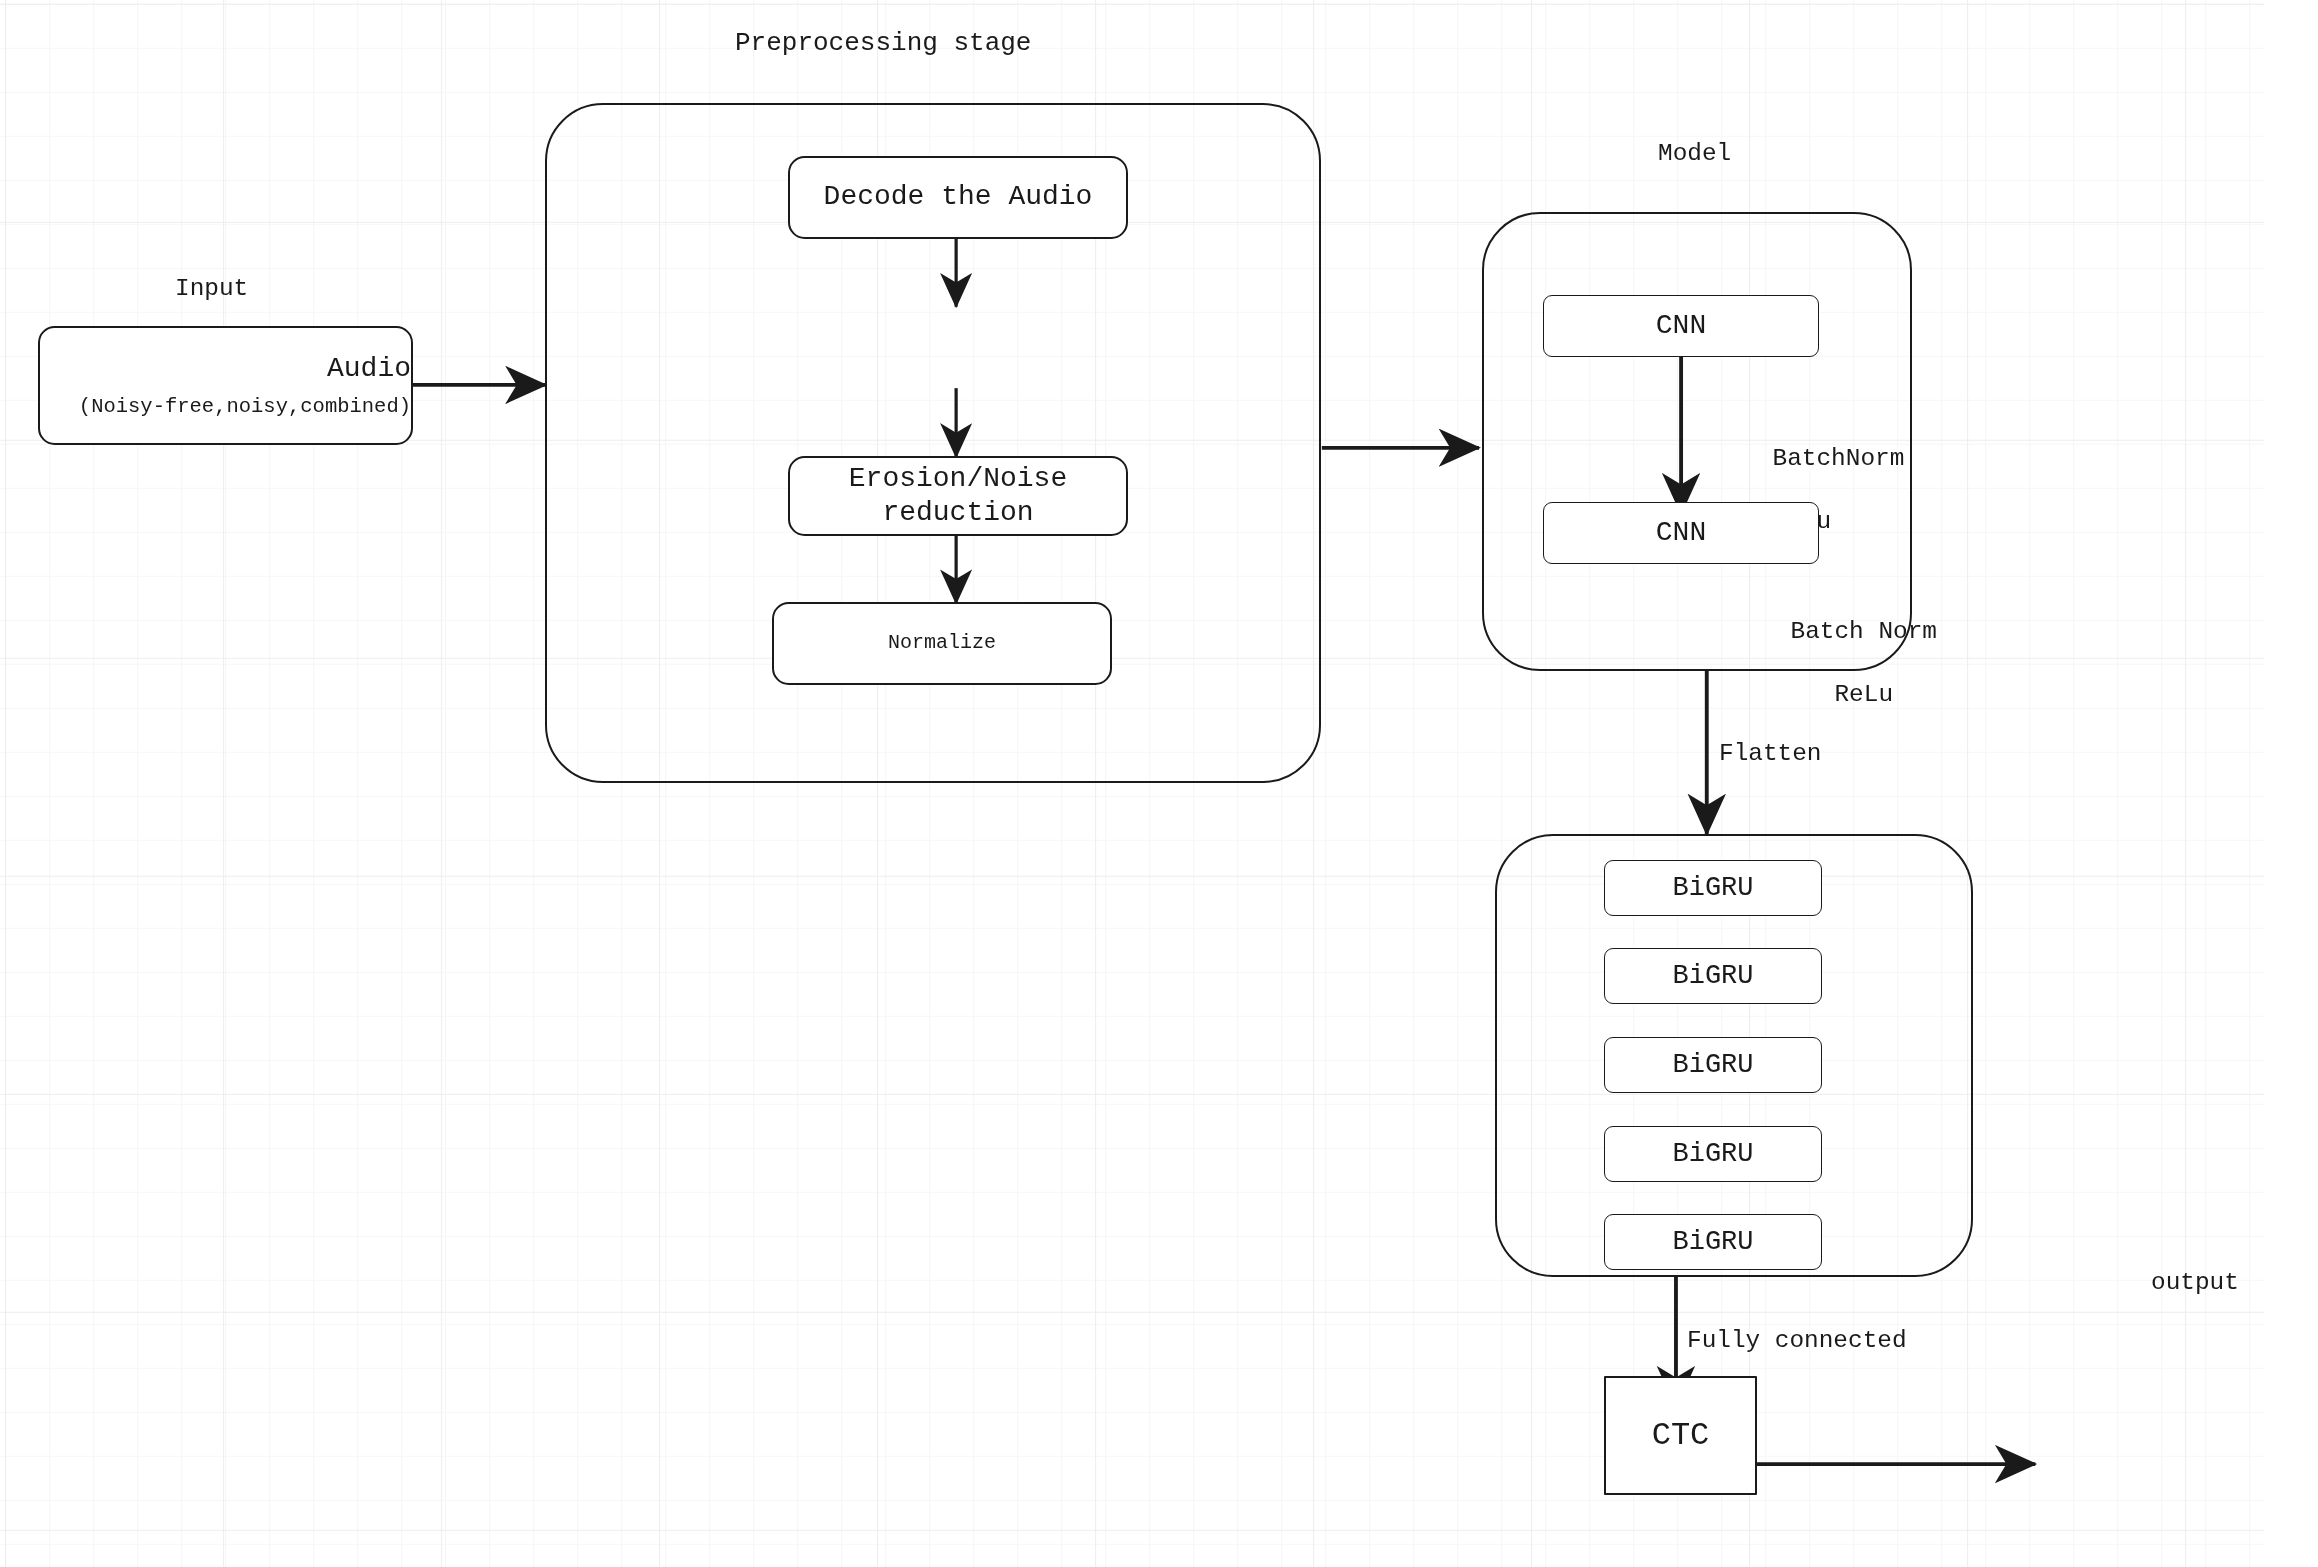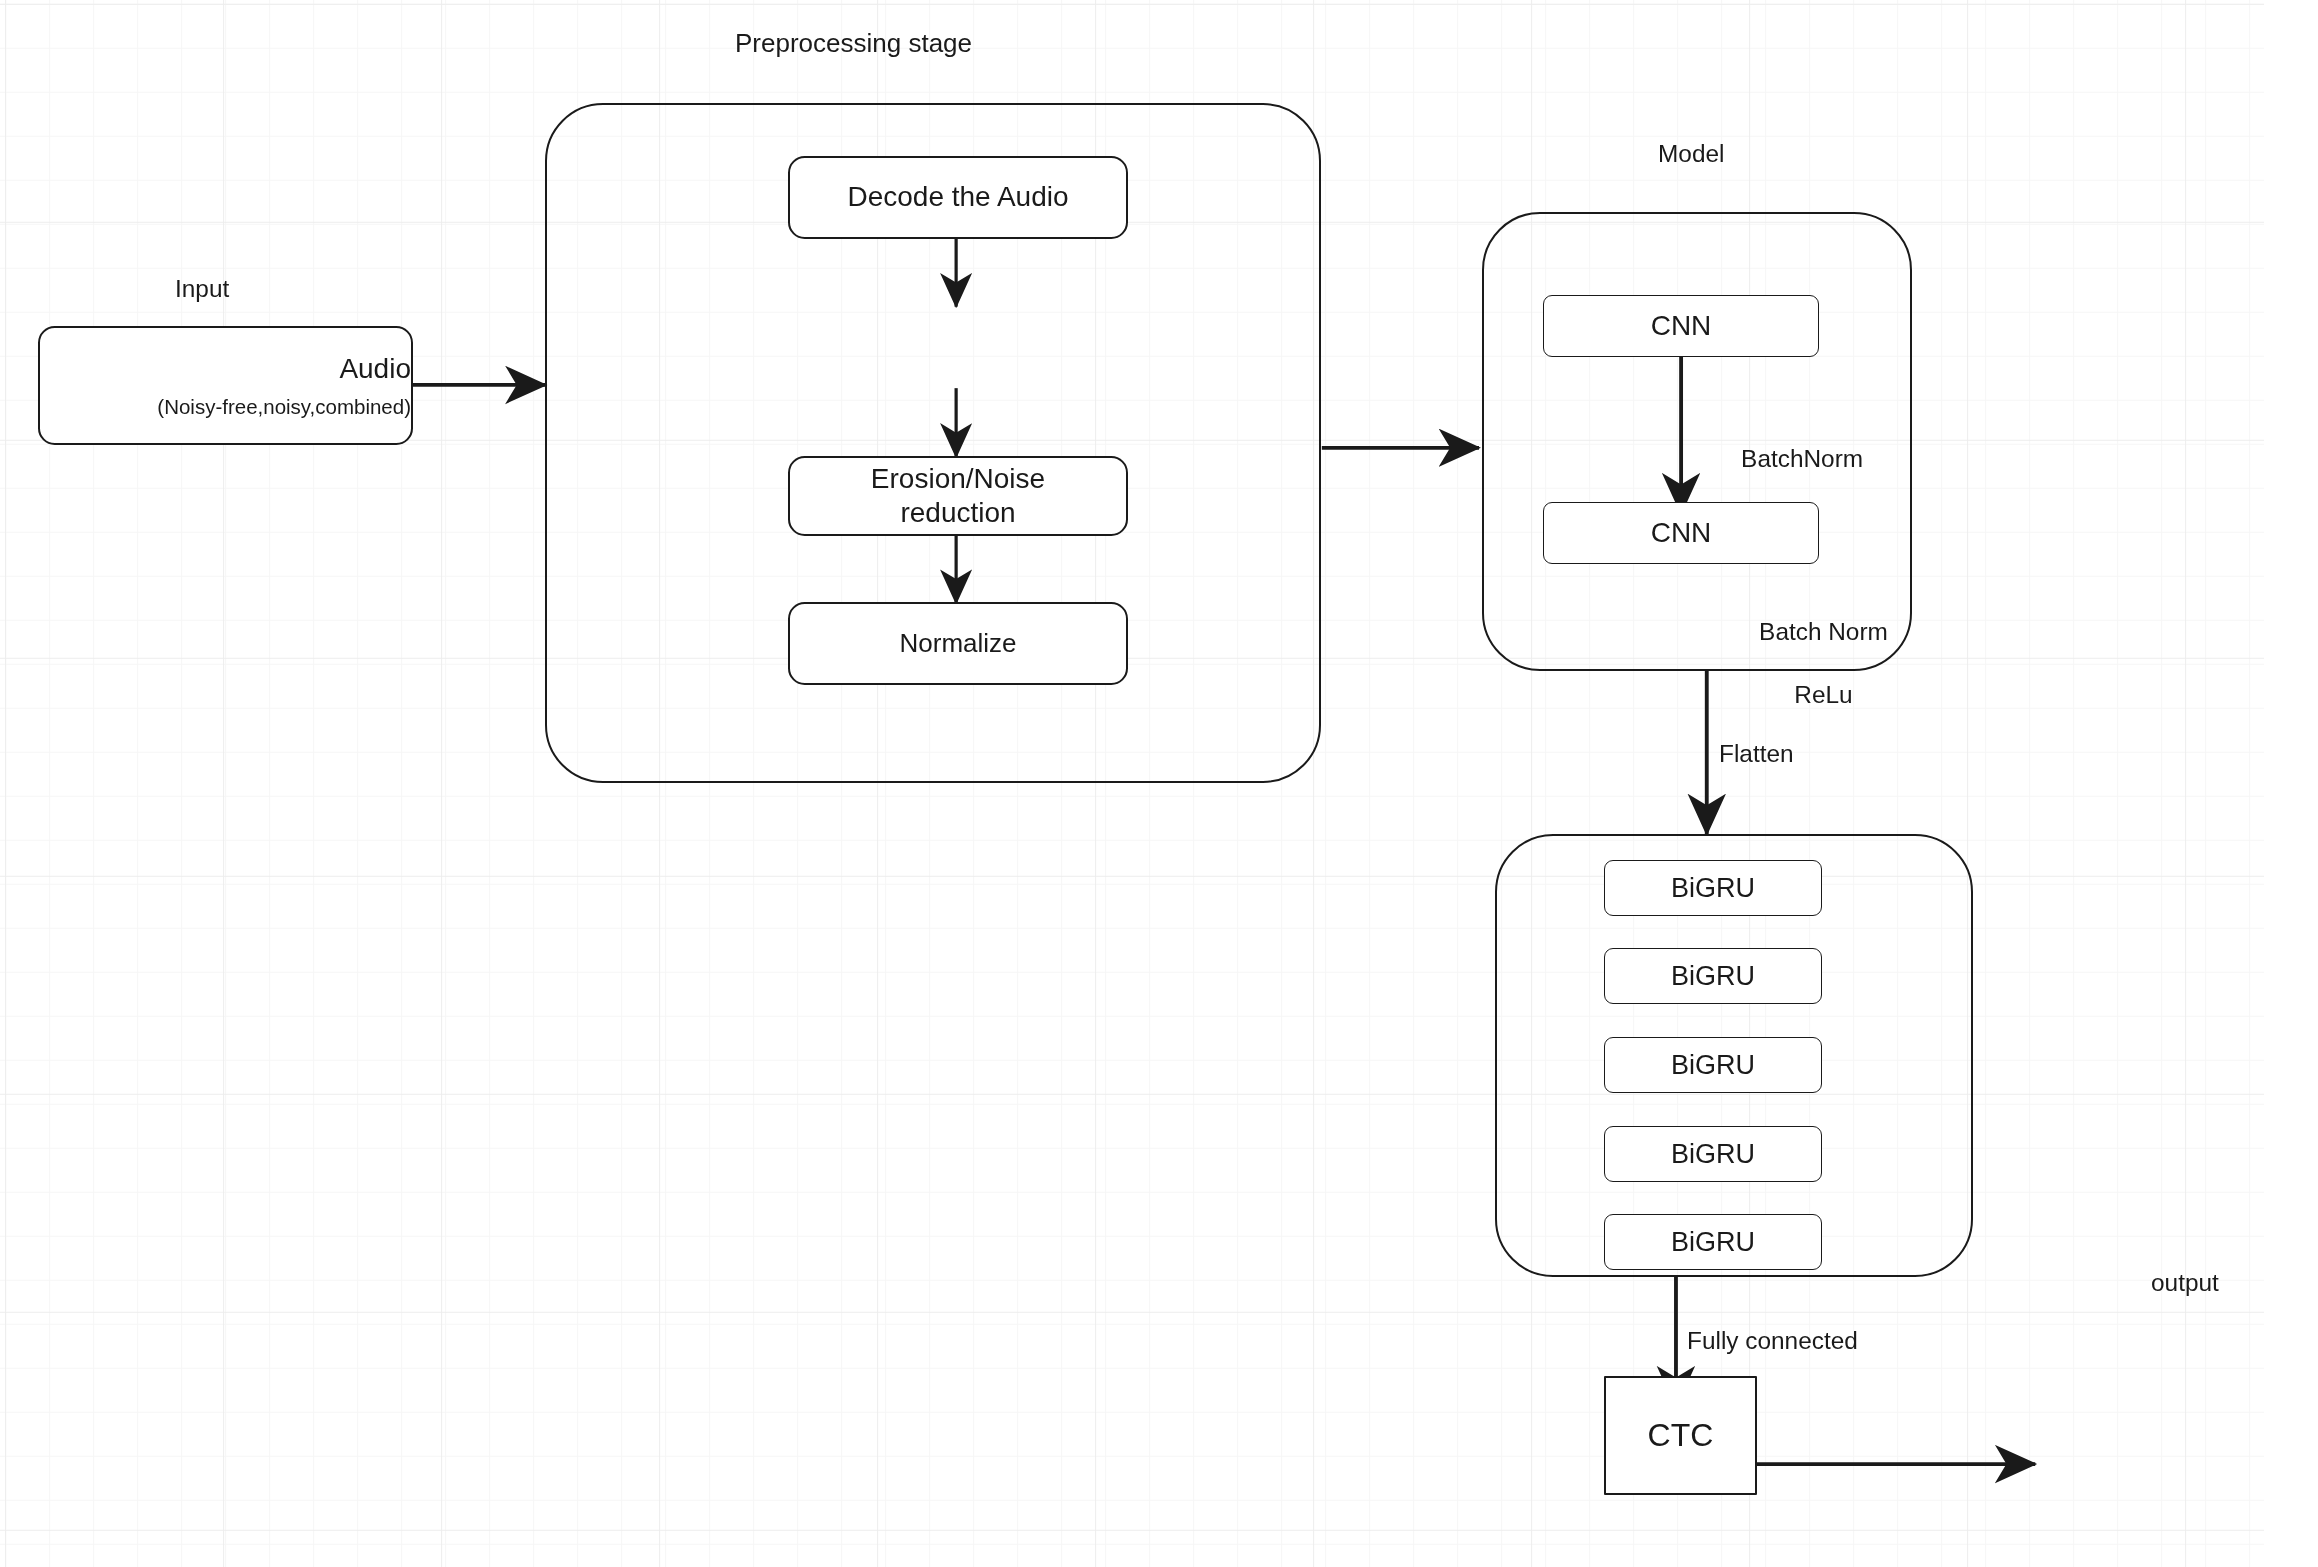--- a/index.html
+++ b/index.html
@@ -12,21 +12,21 @@
     width: 2264px;
     height: 1568px;
     background-color: #ffffff;
     background-image:
       linear-gradient(to right, #ededed 0.6px, transparent 0.6px),
       linear-gradient(to bottom, #ededed 0.6px, transparent 0.6px),
       linear-gradient(to right, #f6f6f6 0.6px, transparent 0.6px),
       linear-gradient(to bottom, #f6f6f6 0.6px, transparent 0.6px);
     background-size: 218px 218px, 218px 218px, 44px 44px, 44px 44px;
     background-position: 5.1px 3.8px, 5.1px 3.8px, 5.1px 3.8px, 5.1px 3.8px;
-    font-family: Liberation Sans, sans-serif;
+    font-family: Liberation Mono, monospace;
     overflow: hidden;
   }
 
   
   .node {
     position: absolute;
     box-sizing: border-box;
     background: #ffffff;
     border: 2.6px solid #1a1a1a;
     border-radius: 16.7px;
@@ -128,21 +128,21 @@
   <div class="group" style="left:545px; top:103px; width:776px; height:680px;"></div>
 
   <div class="node" style="left:788px; top:156px; width:340px; height:83px; font-size:28px;">Decode the Audio</div>
 
 
   <div class="node" style="left:788px; top:456px; width:340px; height:80px; font-size:28px;">
     <span class="l1">Erosion/Noise</span>
     <span class="l2">reduction</span>
   </div>
 
-  <div class="node" style="left:788px; top:602px; width:340px; height:83px; font-size:26px;">Normalize</div>
+  <div class="node" style="left:772px; top:602px; width:340px; height:83px; font-size:20px;">Normalize</div>
 
   <div class="group" style="left:1482px; top:212px; width:430px; height:459px;"></div>
 
   <div class="node" style="left:1543px; top:295px; width:276px; height:62px; font-size:28px; border-width:1.9px; border-radius:9px;">CNN</div>
 
   <div class="node" style="left:1543px; top:502px; width:276px; height:62px; font-size:28px; border-width:1.9px; border-radius:9px;">CNN</div>
 
   <div class="group" style="left:1495px; top:834px; width:478px; height:443px;"></div>
 
   <div class="node" style="left:1604px; top:860px; width:218px; height:56px; font-size:27px; border-width:1.9px; border-radius:9px;">BiGRU</div>

